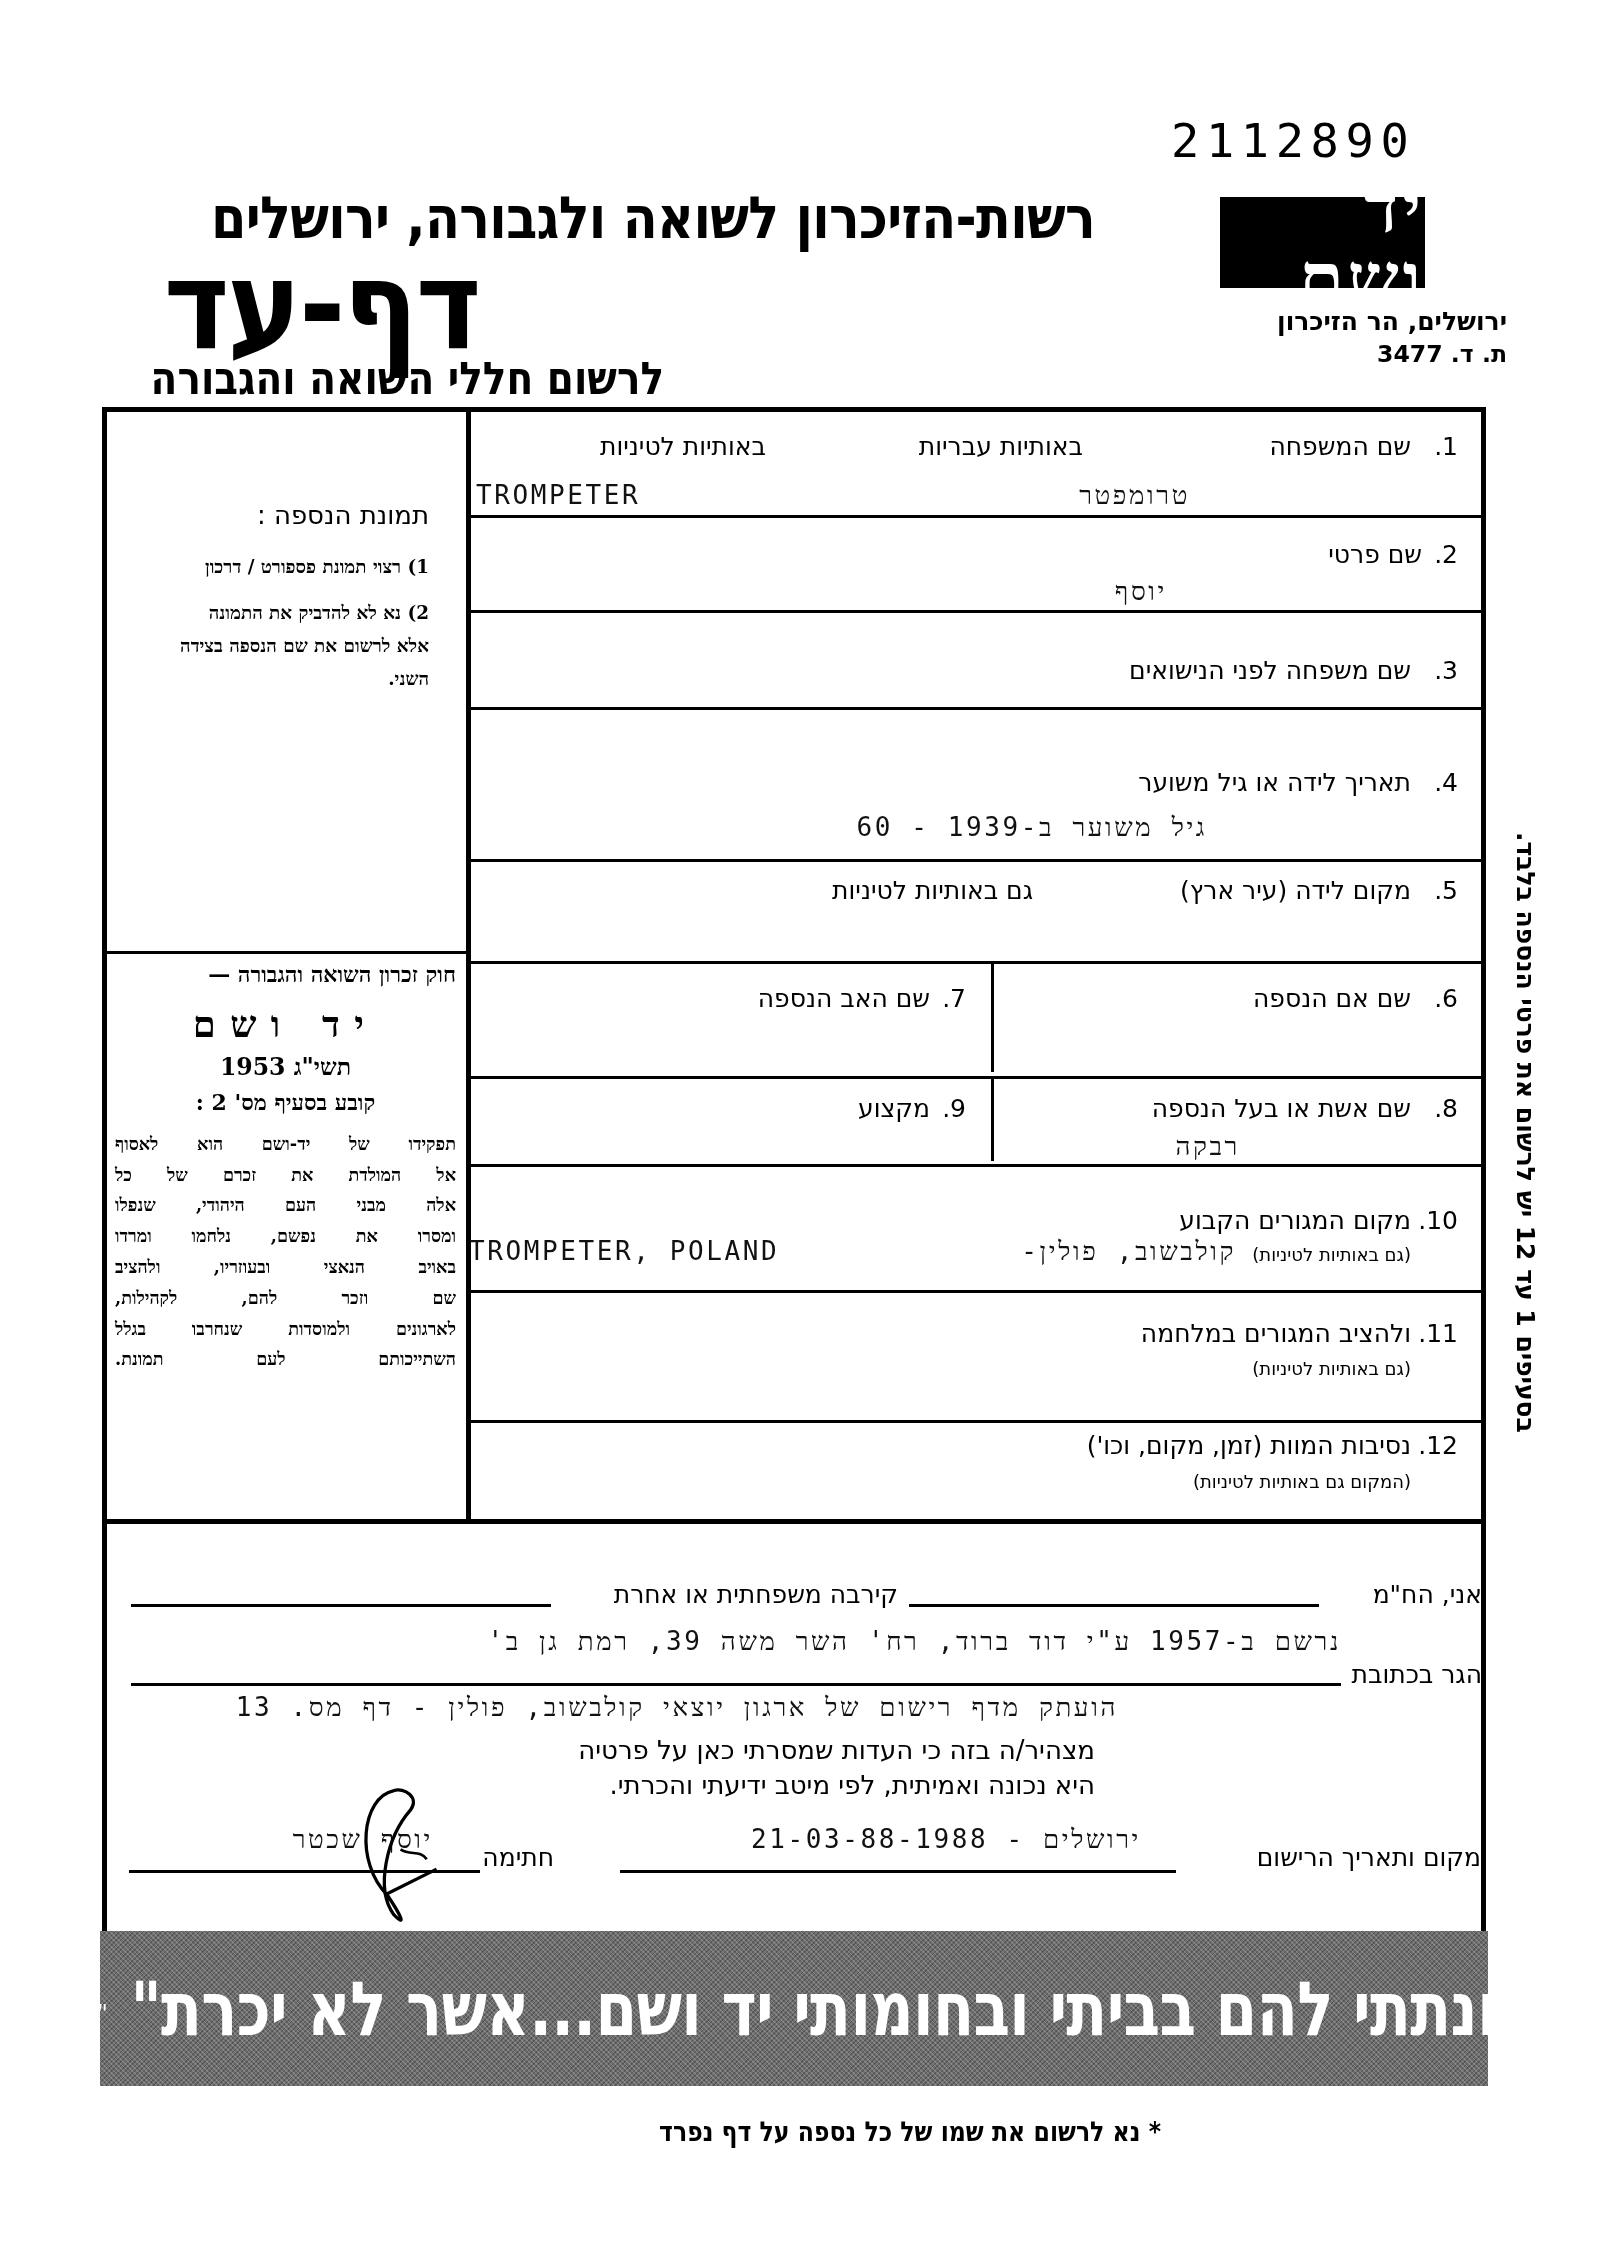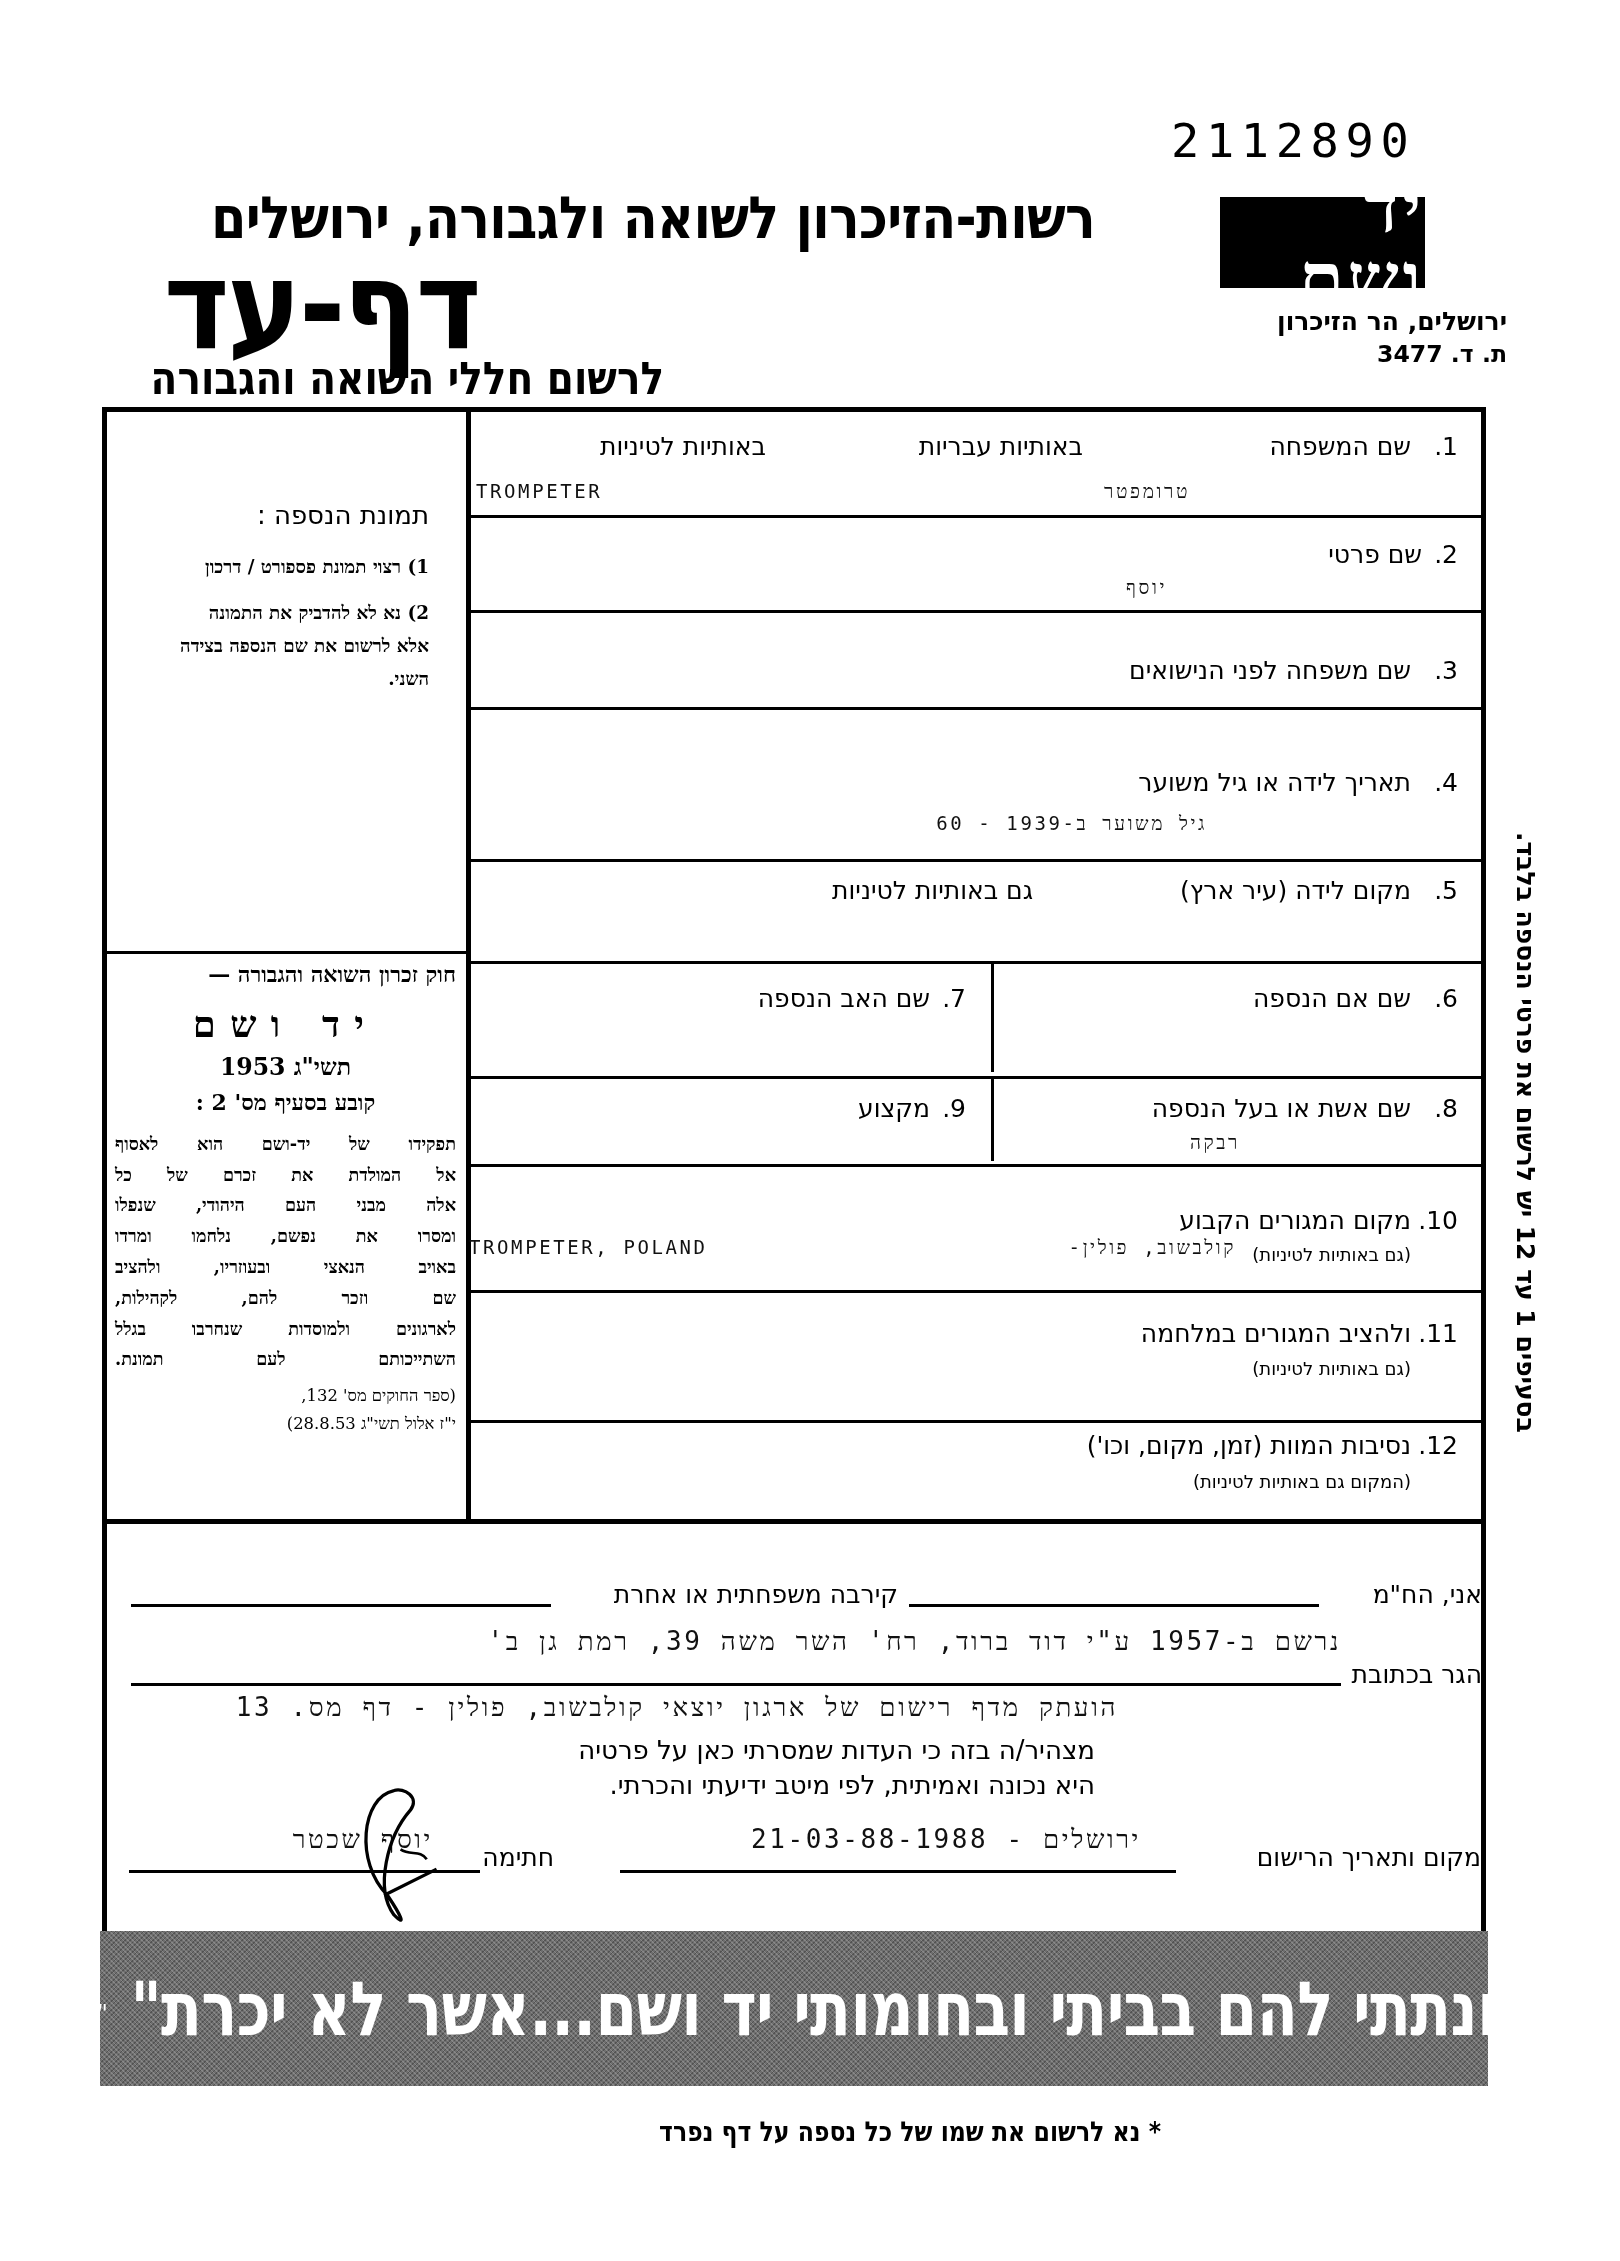--- a/index.html
+++ b/index.html
@@ -33,21 +33,21 @@
     .left-divider { left: 102px; top: 951px; width: 369px; height: 0; border-top: 3.9px solid #000; }
     .form-bottom { left: 102px; top: 1519px; width: 1384px; height: 0; border-top: 5.2px solid #000; }
 
     
     .row-line { left: 470px; width: 1015px; height: 0; border-top: 3.3px solid #000; }
     .vsplit { left: 991px; width: 0; border-left: 3.3px solid #000; }
 
     .fld-label { font-size: 25px; white-space: nowrap; }
     .fld-num { font-size: 25px; }
     .fld-note { font-size: 18px; white-space: nowrap; }
-    .typed { font-family: "DejaVu Sans Mono", monospace; font-size: 19px; white-space: nowrap; color: #111; letter-spacing: 2.6px; }
+    .typed { font-family: "DejaVu Sans Mono", monospace; font-size: 26px; white-space: nowrap; color: #111; letter-spacing: 2.6px; }
     .typed-ltr { direction: ltr; }
 
     
     .photo-title { right: 1191px; top: 500px; font-size: 26px; white-space: nowrap; }
     .photo-note { right: 1191px; font-size: 18.4px; font-weight: bold; white-space: nowrap; line-height: 1.6; text-align: left; font-family: "DejaVu Serif", serif; }
 
     .law-block { left: 115px; top: 961px; width: 341px; text-align: center; font-family: "DejaVu Serif", serif; }
     .law-title { font-size: 22px; font-weight: bold; white-space: nowrap; text-align: right; }
     .law-yadvashem { font-size: 37px; font-weight: 900; letter-spacing: 14.4px; margin-top: 14.4px; }
     .law-year { font-size: 23.6px; font-weight: bold; margin-top: 6.6px; }
@@ -180,24 +180,20 @@
   <div class="law-body">
     <span>תפקידו של יד-ושם הוא לאסוף</span>
     <span>אל המולדת את זכרם של כל</span>
     <span>אלה מבני העם היהודי, שנפלו</span>
     <span>ומסרו את נפשם, נלחמו ומרדו</span>
     <span>באויב הנאצי ובעוזריו, ולהציב</span>
     <span>שם וזכר להם, לקהילות,</span>
     <span>לארגונים ולמוסדות שנחרבו בגלל</span>
     <span>השתייכותם לעם תמונת.</span>
   </div>
-  <div class="law-ref">
-    <div>(ספר החוקים מס' 132,</div>
-    <div>י"ז אלול תשי"ג 28.8.53)</div>
-  </div>
 </div>
 
 <div class="abs sidenote">
   <span>בסעיפים 1 עד 12 יש לרשום את פרטי הנספה בלבד.</span>
 </div>
 
 <div class="abs decl-label heb" style="right:138px; top:1580px">אני, הח"מ</div>
 <div class="abs uline" style="left:909px; width:410px; top:1604px"></div>
 <div class="abs decl-label heb" style="right:722px; top:1580px">קירבה משפחתית או אחרת</div>
 <div class="abs uline" style="left:131px; width:420px; top:1604px"></div>

